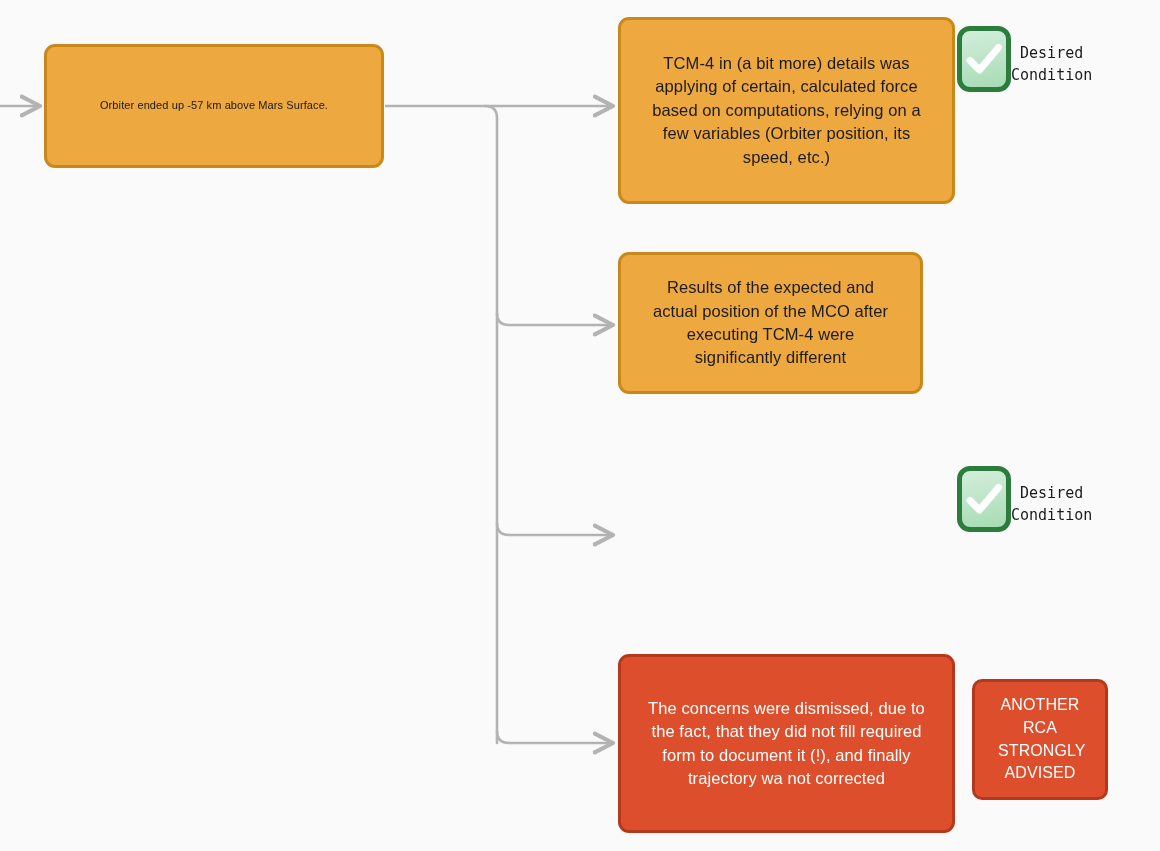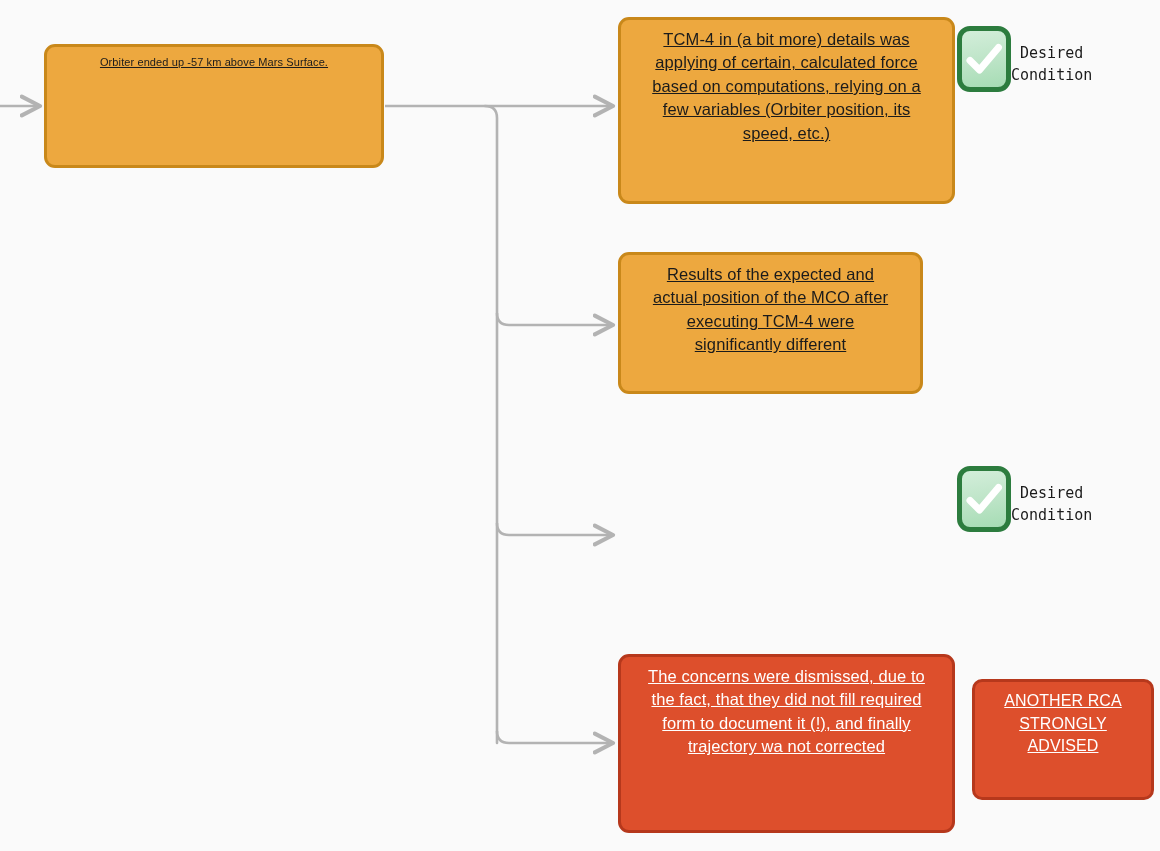--- a/index.html
+++ b/index.html
@@ -25,30 +25,29 @@
     left: 0;
     top: 0;
     width: 1160px;
     height: 851px;
     pointer-events: none;
   }
   .node {
     position: absolute;
     box-sizing: border-box;
     display: flex;
-    align-items: flex-start;
+    align-items: center;
     justify-content: center;
     text-align: center;
     border-radius: 11px;
     border-style: solid;
     border-width: 3px;
     padding: 8px 23px;
     line-height: 1.42;
     letter-spacing: 0.1px;
-    text-decoration: underline;
   }
   .node-orange {
     background: #eda83f;
     border-color: #c9881a;
     color: #1b1b1b;
   }
   .node-red {
     background: #dd4f2c;
     border-color: #b6381c;
     color: #ffffff;
@@ -124,21 +123,21 @@
     color: #1b1b1b;
     text-align: center;
     white-space: pre-line;
   }
   #badge-1 { left: 957px; top: 26px; }
   #badge-2 { left: 957px; top: 466px; }
 
   #node-rca {
     left: 972px;
     top: 679px;
-    width: 182px;
+    width: 136px;
     height: 121px;
     font-size: 16px;
     border-radius: 10px;
   }
 </style>
 </head>
 <body>
 
 <div id="canvas">
 

